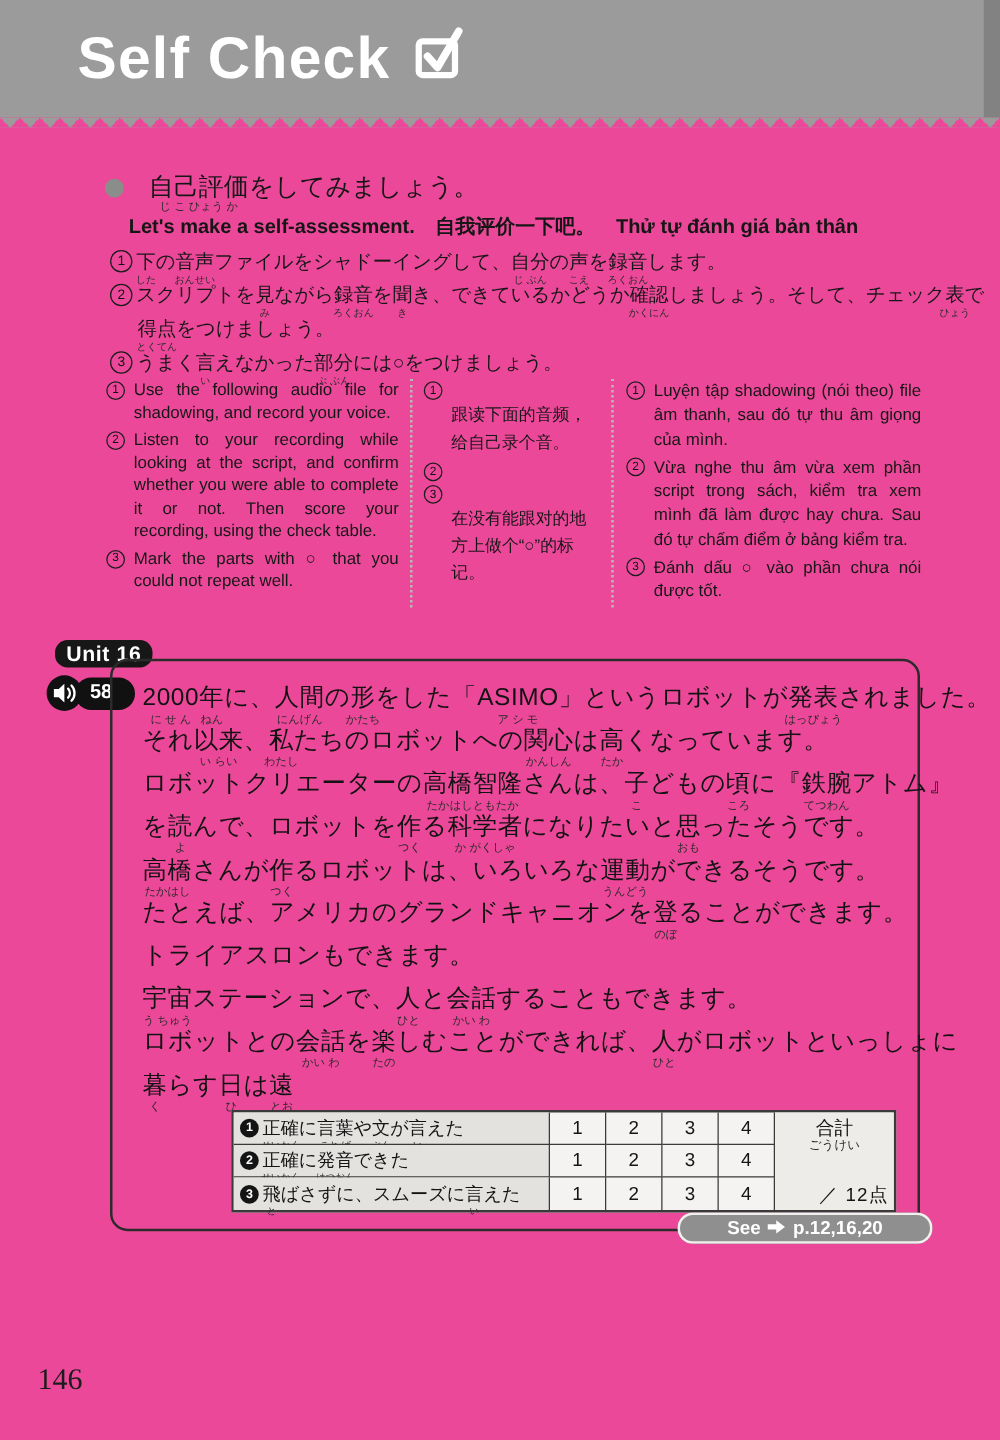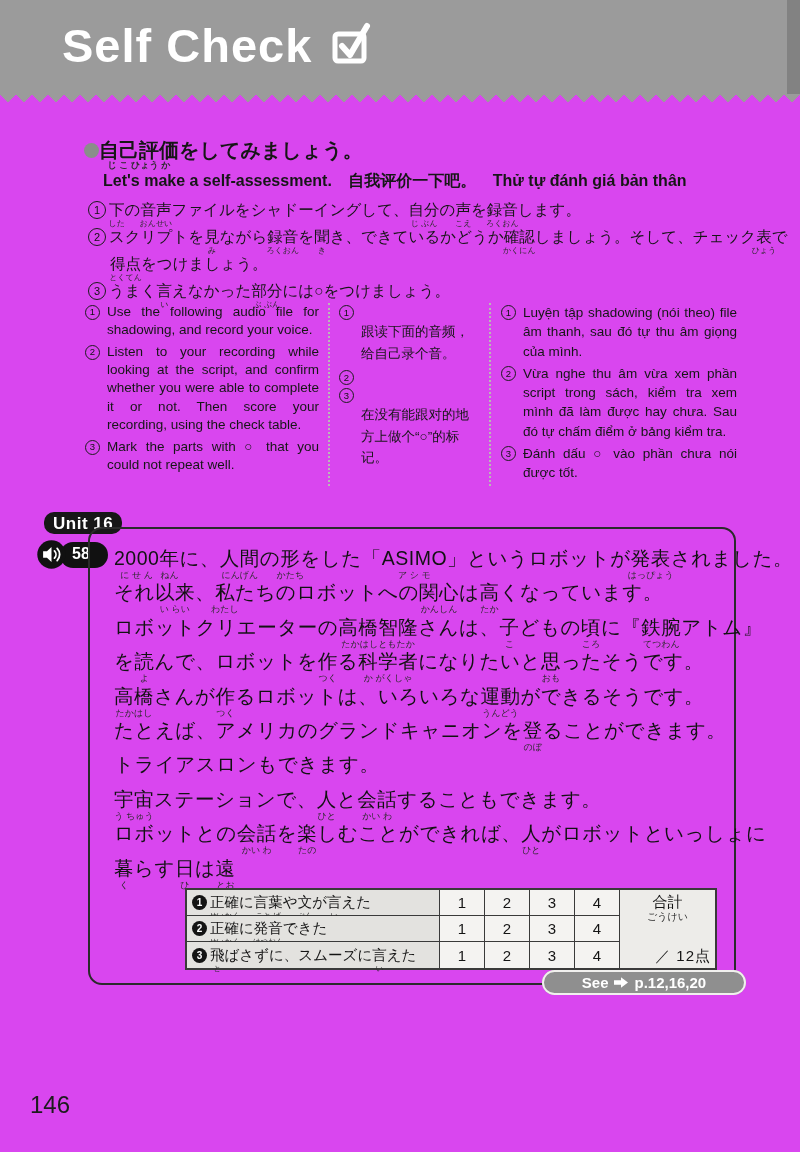--- a/index.html
+++ b/index.html
@@ -1,32 +1,32 @@
 <!DOCTYPE html>
 <html><head>
 <meta charset="utf-8">
 <style>
   html,body{margin:0;padding:0;background:#f1f0ee;}
-  .page{position:relative;width:800px;height:1152px;background:#d946ef;overflow:hidden;
+  .page{position:relative;width:800px;height:1152px;background:#ec4899;overflow:hidden;
         font-family:"Liberation Sans","DejaVu Sans",sans-serif;color:#161616;}
   
   .hdr{position:absolute;top:0;left:0;right:0;height:94px;background:#9b9b9b;}
   .hdr-edge{position:absolute;top:0;right:0;width:13px;height:94px;background:#828282;}
   .hdr-title{position:absolute;left:62px;top:18px;display:flex;align-items:center;gap:18px;}
   .hdr-title .txt{font-size:47px;font-weight:800;color:#fff;letter-spacing:1px;}
   .zigzag{position:absolute;top:94px;left:0;right:0;height:8px;
           background:conic-gradient(from -45deg at 50% 100%, #9b9b9b 0 90deg, #0000 90deg);
           background-size:16px 8px;background-repeat:repeat-x;}
   
   .seg{position:relative;display:inline-block;}
   .furi{position:absolute;left:50%;top:100%;transform:translateX(-50%);
         font-size:8.5px;line-height:1;white-space:nowrap;color:#2a2a2a;letter-spacing:0;}
   
-  .intro-heading{position:absolute;left:84px;top:139px;display:flex;align-items:center;gap:0;
-                 font-size:20px;font-weight:bold;line-height:22px;}
+  .intro-heading{position:absolute;left:84px;top:139px;display:flex;align-items:center;gap:20px;
+                 font-size:20px;font-weight:normal;line-height:22px;}
   .bullet{width:15px;height:15px;border-radius:50%;background:#8a8e8a;flex:none;}
   .intro-heading .furi{font-size:9px;}
   .intro-sub{position:absolute;left:103px;top:171px;font-size:16px;font-weight:bold;white-space:nowrap;}
   .intro-sub span{margin-right:12px;}
   .steps{position:absolute;left:88px;top:200px;width:680px;}
   .step-line{position:relative;height:27px;font-size:15.5px;line-height:20px;white-space:nowrap;}
   .step-line .furi{font-size:8px;}
   .step-line.indent2{padding-left:22px;}
   .cnum{display:inline-flex;align-items:center;justify-content:center;width:16px;height:16px;
         border:1.2px solid #1c1c1c;border-radius:50%;font-size:11px;font-weight:500;color:#111;
@@ -73,21 +73,21 @@
                flex:none;margin-right:3px;}
   .st-total{grid-column:6;grid-row:1 / span 3;position:relative;background:#edece9;}
   .total-head{position:absolute;top:3px;left:0;right:0;text-align:center;font-size:15px;}
   .total-head .furi{font-size:10px;}
   .total-val{position:absolute;bottom:2px;right:4px;font-size:15px;letter-spacing:1px;}
   
   .see-badge{position:absolute;left:452px;top:441px;width:204px;height:25px;background:#8f8f8f;
              border-radius:13px;display:flex;align-items:center;justify-content:center;gap:6px;
              color:#fff;font-weight:bold;font-size:15px;box-shadow:0 0 0 2px #f1f0ee inset;}
   
-  .page-num{position:absolute;left:30px;top:1091px;font-size:24px;font-weight:500;color:#1c1c1c;}
+  .page-num{position:absolute;left:30px;top:1091px;font-size:24px;font-weight:500;color:#1c1c1c;font-family:Liberation Serif, serif;}
 </style>
 </head>
 <body>
 
 <div class="page">
 
   <div class="hdr">
     <div class="hdr-title">
       <span class="txt">Self Check</span>
       <span>

